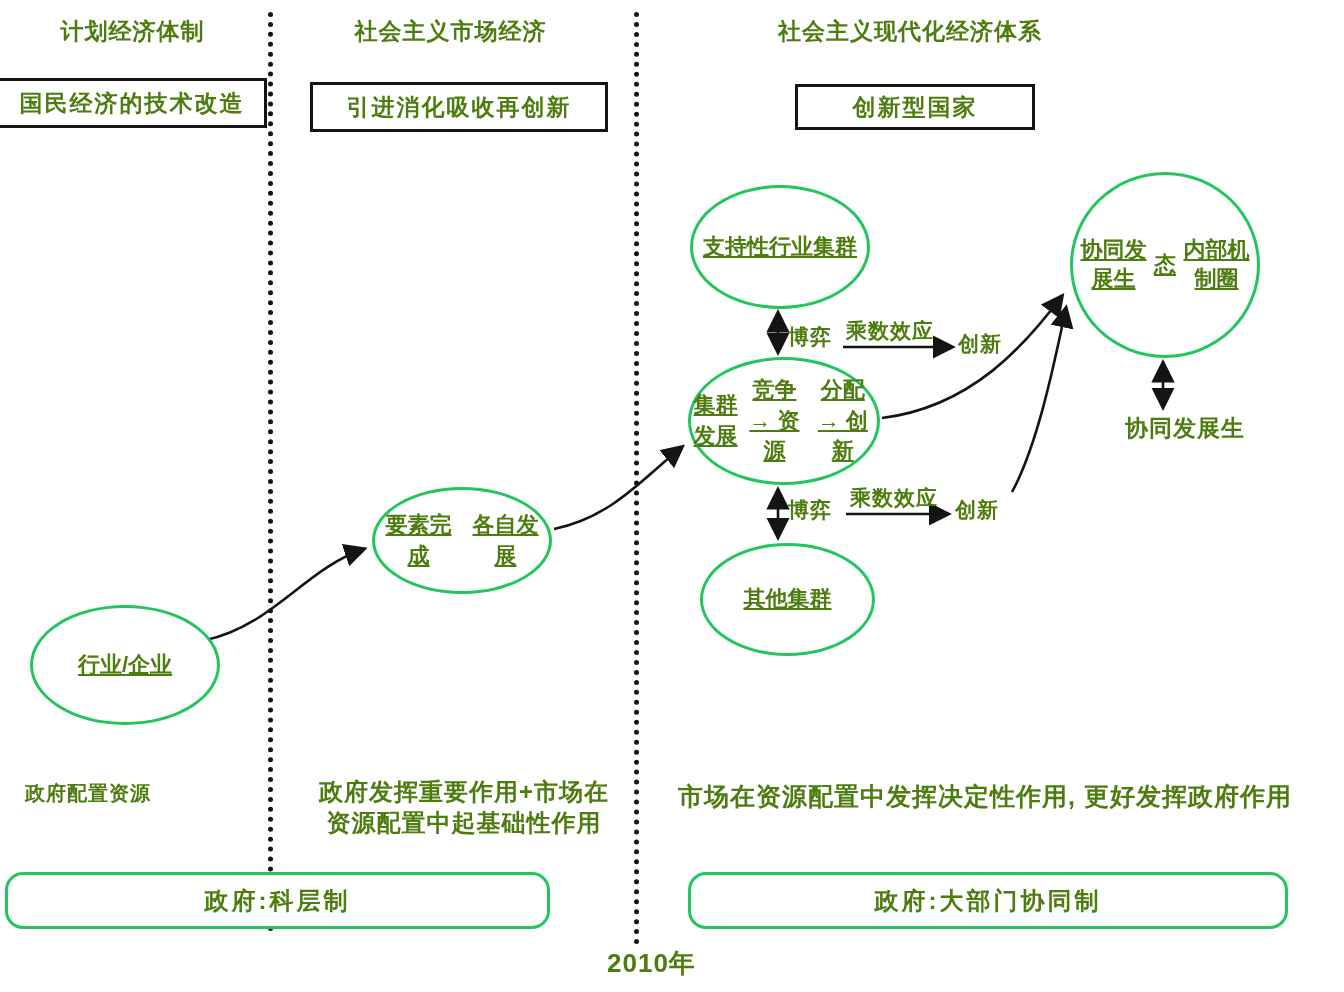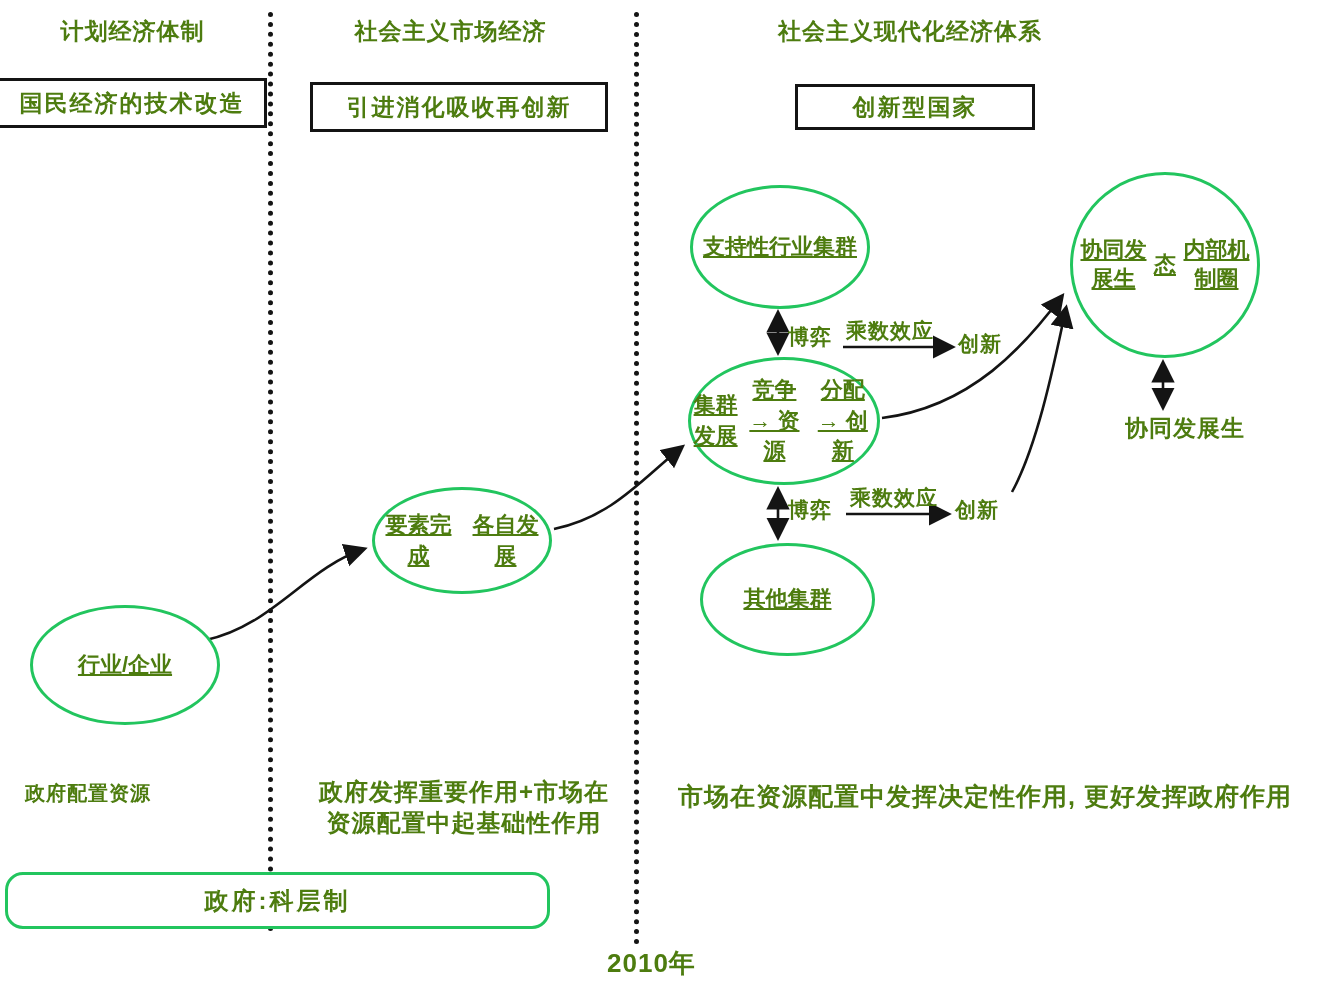--- a/index.html
+++ b/index.html
@@ -93,17 +93,18 @@
   <div class="abs lbl" style="left:1125px; top:413px; font-size:23px;">协同发展生</div>
 
   <div class="abs btxt" style="left:25px; top:780px;">政府配置资源</div>
   <div class="abs btxt2" style="left:290px; top:776px; width:348px;">
     <div>政府发挥重要作用+市场在</div>
     <div>资源配置中起基础性作用</div>
   </div>
   <div class="abs btxt" style="left:678px; top:780px; font-size:25px;">市场在资源配置中发挥决定性作用, 更好发挥政府作用</div>
 
   <div class="abs pill" style="left:5px; top:872px; width:545px; height:57px;">政府:科层制</div>
+  <div class="abs pill" style="left:688px; top:872px; width:600px; height:57px;">政府:大部门协同制</div>
 
   <div class="abs yr" style="left:175px; top:994px;margin-top:28px;">1978年</div>
   <div class="abs yr" style="left:607px; top:946px;">2010年</div>
 
 </div>
 
 </body></html>

